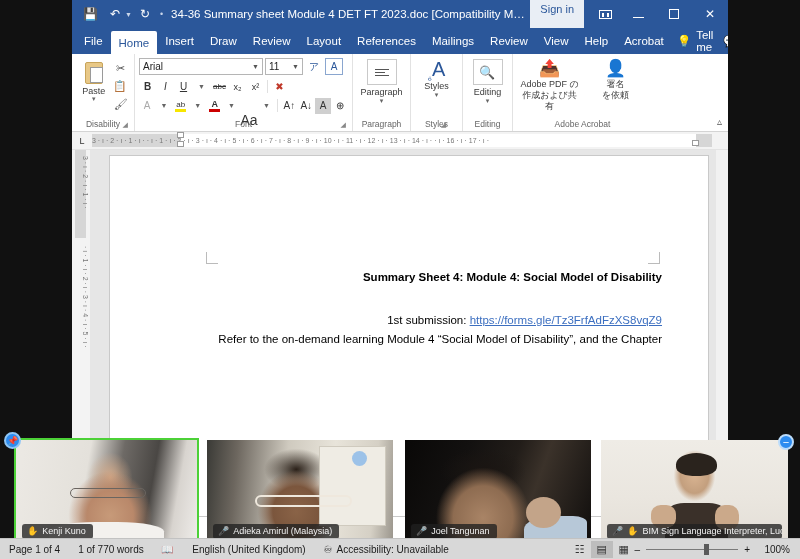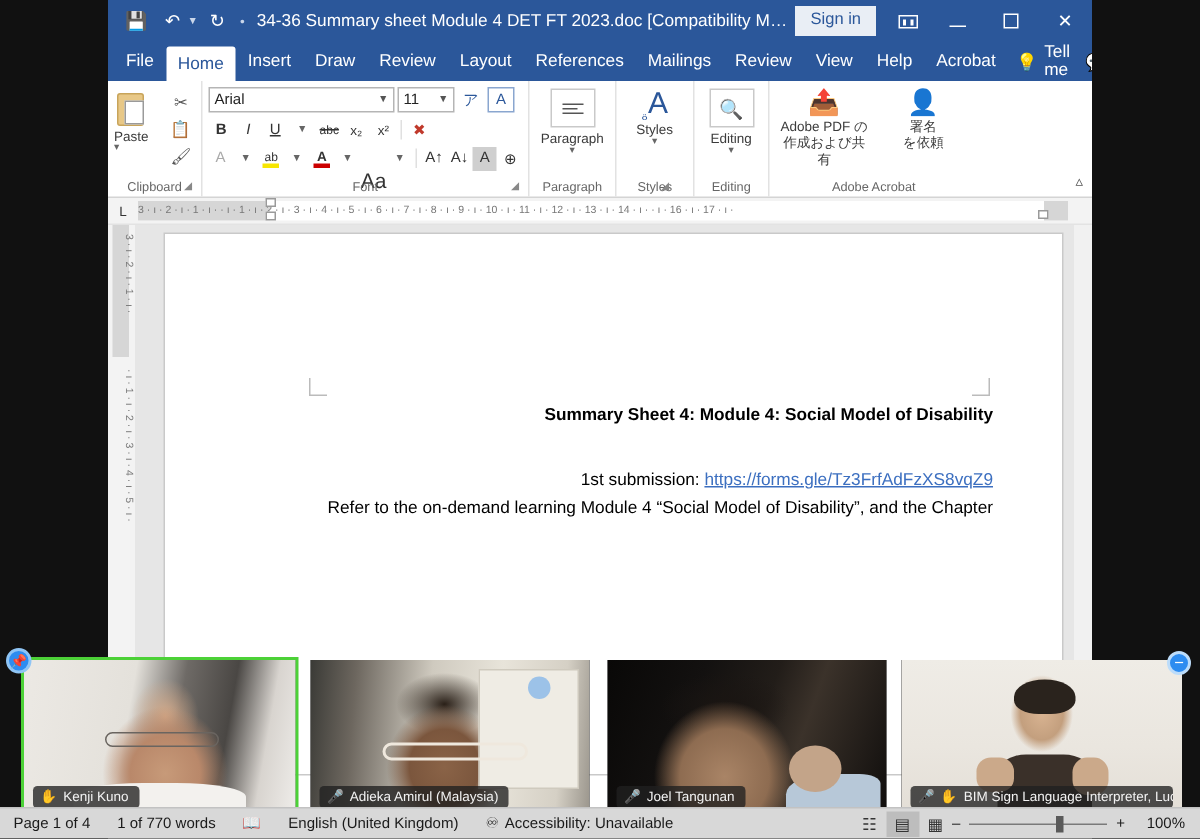--- a/index.html
+++ b/index.html
@@ -29,21 +29,21 @@
   }
   .qat-caret { color: #c9d6ea; font-size: 7px; margin-left: -3px; }
   .qat-dots { color: #c9d6ea; font-size: 9px; padding: 0 2px; }
   .title-text {
     flex: 1; text-align: center; color: #ffffff; font-size: 11.5px;
     white-space: nowrap; overflow: hidden; text-overflow: ellipsis;
     padding-left: 6px;
   }
   .signin {
     background: #e9eef5; color: #2b579a; font-size: 11px;
-    padding: 2px 9px 4px; margin-right: 8px; border: 1px solid #e9eef5;
+    padding: 2px 9px 12px; margin-right: 8px; border: 1px solid #e9eef5;
     white-space: nowrap;
   }
   .ribbon-display {
     width: 26px; height: 22px; display: flex; align-items: center; justify-content: center;
     color: #ffffff; font-size: 11px; margin-right: 2px;
   }
   .rd-box { border: 1px solid #ffffff; width: 13px; height: 9px; position: relative; }
   .rd-box:before { content:""; position:absolute; left:2px; top:2px; width:2px;height:4px;background:#fff;}
   .rd-box:after { content:""; position:absolute; right:2px; top:2px; width:2px;height:4px;background:#fff;}
   .wbtn {
@@ -76,21 +76,21 @@
   .rgroup + .rgroup { border-left: 1px solid #e2e2e2; }
   .rgroup-body { flex: 1; display: flex; }
   .rgroup-label {
     text-align: center; font-size: 8.5px; color: #666; height: 13px; line-height: 13px;
     position: relative;
   }
   .dialog-launcher { font-size: 7px; color: #888; position:absolute; right:2px; bottom:0; }
 
   
   .clip { width: 62px; display:flex; }
-  .paste-col { width:38px; display:flex; flex-direction:column; align-items:flex-start; padding-top:2px;}
+  .paste-col { width:38px; display:flex; flex-direction:column; align-items:center; padding-top:2px;}
   .paste-ic { width:22px; height:26px; position: relative; }
   .clipbody { position:absolute; left:2px; top:3px; width:18px; height:22px; background:#e8c887; border:1px solid #c8a45a; border-radius:2px;}
   .clippage { position:absolute; left:7px; top:8px; width:13px; height:16px; background:#fff; border:1px solid #9a9a9a;}
   .paste-lbl { font-size: 9px; margin-top:1px; }
   .paste-car { font-size:7px; color:#666; line-height:6px;}
   .clip-mini { width:20px; display:flex; flex-direction:column; align-items:center; gap:3px; padding-top:4px;}
   .mini-ic { width:16px; height:15px; display:flex;align-items:center;justify-content:center;font-size:11px;color:#555;}
 
   
   .fontg { width: 218px; }
@@ -315,21 +315,21 @@
             <div class="paste-lbl">Paste</div>
             <div class="paste-car">▾</div>
           </div>
           <div class="clip-mini">
             <div class="mini-ic">✂</div>
             <div class="mini-ic">📋</div>
             <div class="mini-ic">🖌</div>
           </div>
         </div>
         <div class="rgroup-label">
-          <span>Clipboard</span>
+          <span>Disability</span>
           <span class="dialog-launcher">◢</span>
         </div>
       </div>
 
       <div class="rgroup fontg">
         <div class="rgroup-body" style="flex-direction:column;">
           <div class="font-row">
             <div class="fname">
               <span>Arial</span>
               <span class="cv">▼</span>

